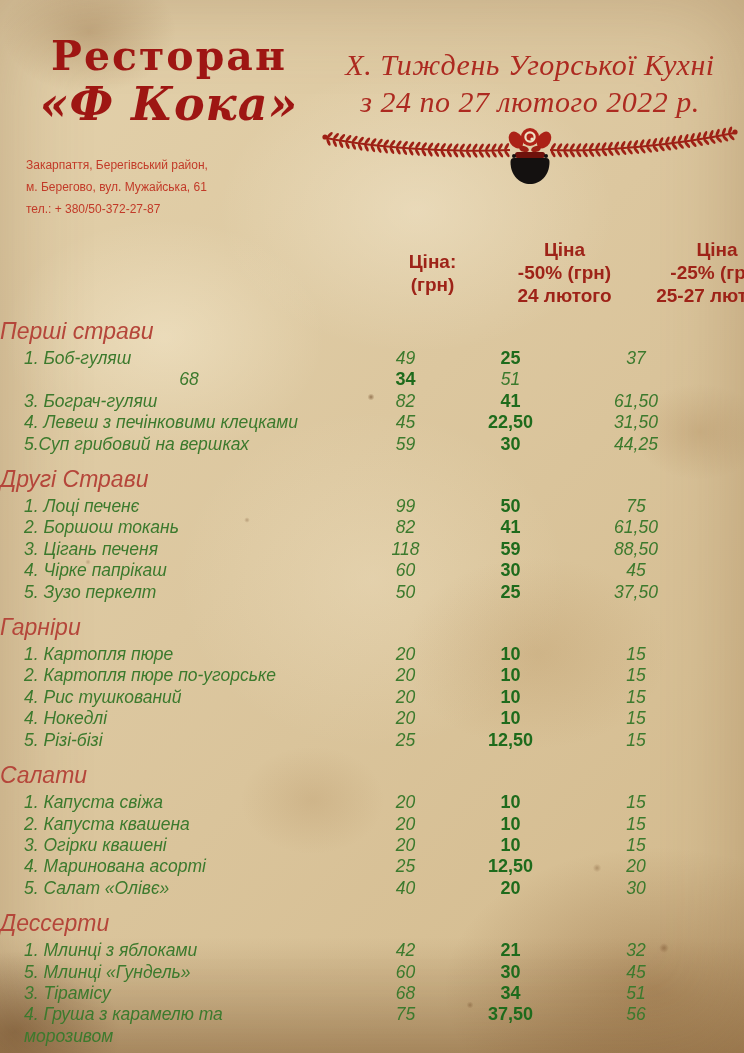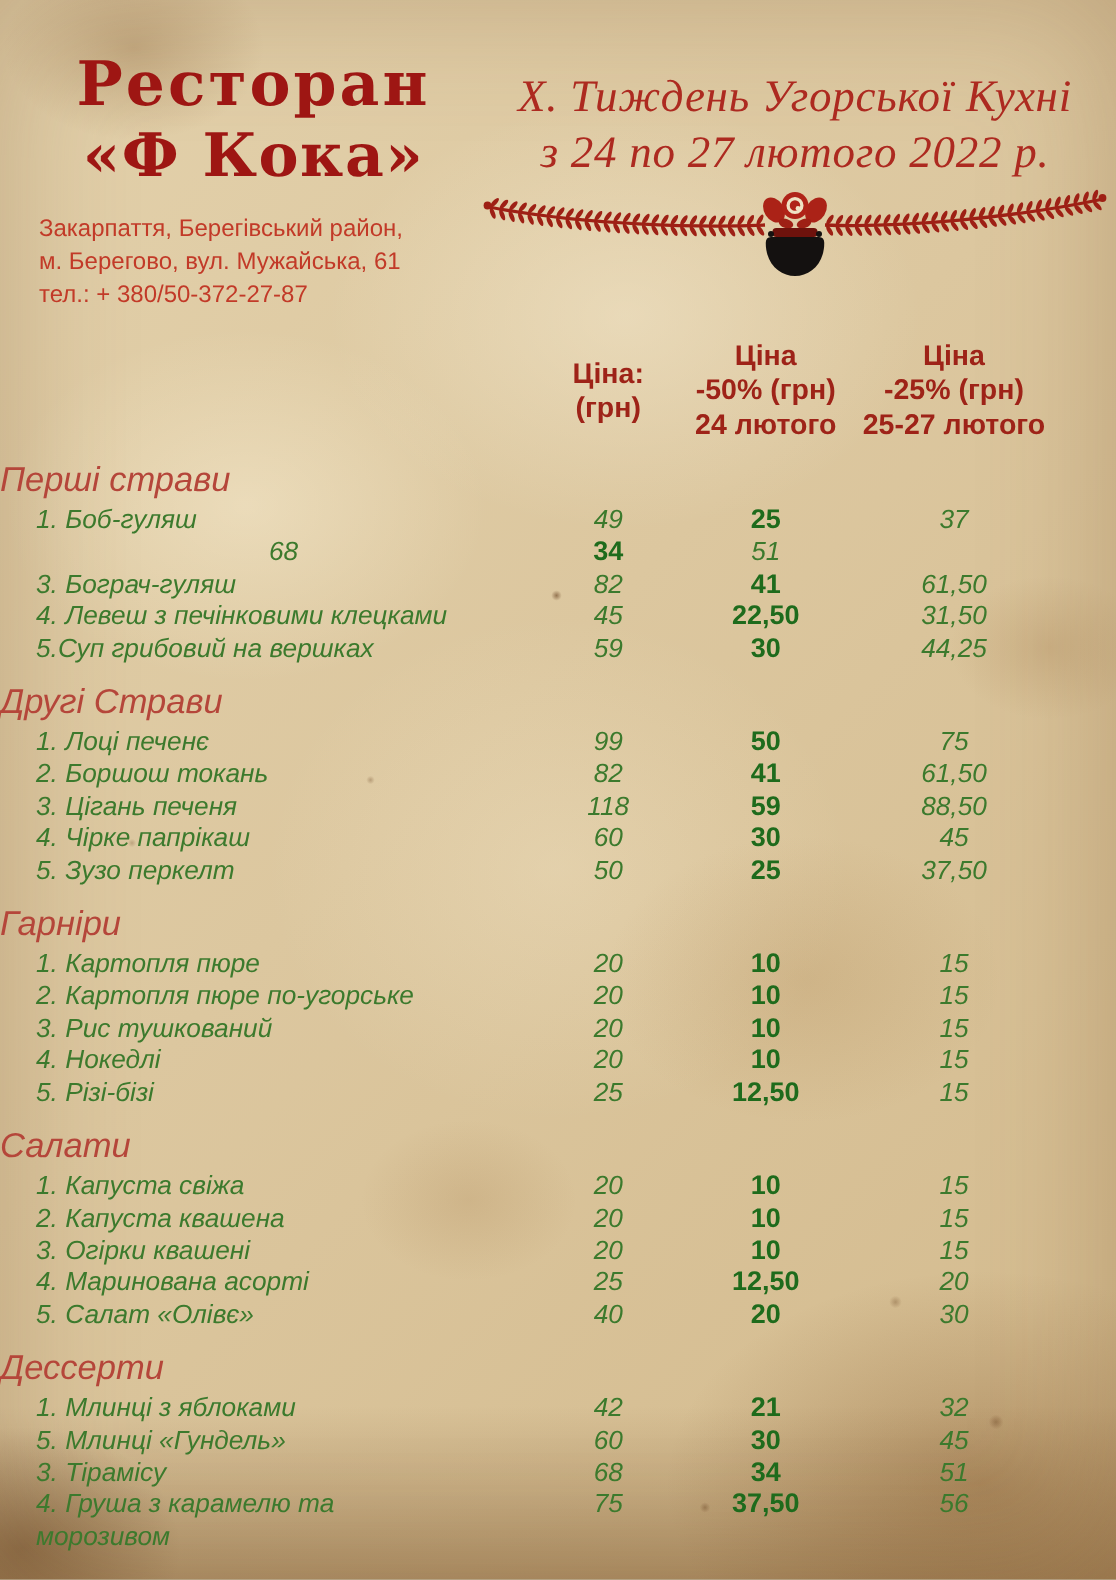--- a/index.html
+++ b/index.html
@@ -24,27 +24,27 @@
       radial-gradient(ellipse 260px 190px at 22% 32%, rgba(255,246,222,.38), transparent 62%),
       radial-gradient(ellipse 320px 230px at 56% 20%, rgba(255,248,228,.34), transparent 62%),
       radial-gradient(ellipse 300px 260px at 50% 55%, rgba(252,242,216,.25), transparent 65%),
       linear-gradient(135deg, #e3d1ab 0%, #dcc79f 45%, #d3ba8d 100%);
     box-shadow:inset 0 0 90px rgba(115,75,35,.30);
   }
   .topbar{display:flex;padding:34px 8px 0 20px;}
   .brand{width:298px;text-align:center;flex:none;}
   .logo-line{font-family:"DejaVu Serif","Liberation Serif",serif;font-weight:bold;color:#9e1613;}
   .logo1{font-size:41px;line-height:44px;letter-spacing:2px;}
-  .logo2{font-size:40px;line-height:52px;letter-spacing:1px;}
-  .address{margin-top:12px;text-align:left;padding-left:6px;color:#c23a28;font-size:16px;line-height:22px;}
+  .logo2{font-size:46px;line-height:52px;letter-spacing:1px;font-style:italic;}
+  .address{margin-top:24px;text-align:left;padding-left:6px;color:#c23a28;font-size:12px;line-height:22px;}
   .event{flex:1;text-align:center;padding-top:12px;}
   .event-title{font-family:"Liberation Serif",serif;font-style:italic;color:#ad2a20;font-size:30px;line-height:37px;letter-spacing:.5px;}
   .garland{display:block;margin:2px auto 0;}
   .cols{display:grid;grid-template-columns:338px 95px 115px 136px;padding-left:20px;}
-  .phead{margin-top:18px;align-items:center;}
+  .phead{margin-top:18px;align-items:center;gap:27px;}
   .ph-cell{text-align:center;color:#9e2318;font-weight:bold;font-size:19px;line-height:23px;}
   .ph-line{display:block;}
   #sections{margin-top:3px;}
   .section-title{font-style:italic;color:#b5463a;font-size:23px;line-height:27px;font-weight:normal;margin:11px 0 3px 0;}
   .row{align-items:start;}
   .cell{font-size:17.5px;line-height:21.4px;}
   .name{font-style:italic;color:#3c7a2d;padding-left:4px;white-space:pre-line;}
   .price{text-align:center;}
   .full,.p25{font-style:italic;color:#3c7a2d;}
   .p50{font-weight:bold;color:#1e6b1c;font-size:18px;}
@@ -301,21 +301,21 @@
           <div class="cell price p50">10</div>
           <div class="cell price p25">15</div>
         </div>
         <div class="cols row">
           <div class="cell name">2. Картопля пюре по-угорське</div>
           <div class="cell price full">20</div>
           <div class="cell price p50">10</div>
           <div class="cell price p25">15</div>
         </div>
         <div class="cols row">
-          <div class="cell name">3. Рис тушкований</div>
+          <div class="cell name">4. Рис тушкований</div>
           <div class="cell price full">20</div>
           <div class="cell price p50">10</div>
           <div class="cell price p25">15</div>
         </div>
         <div class="cols row">
           <div class="cell name">4. Нокедлі</div>
           <div class="cell price full">20</div>
           <div class="cell price p50">10</div>
           <div class="cell price p25">15</div>
         </div>

